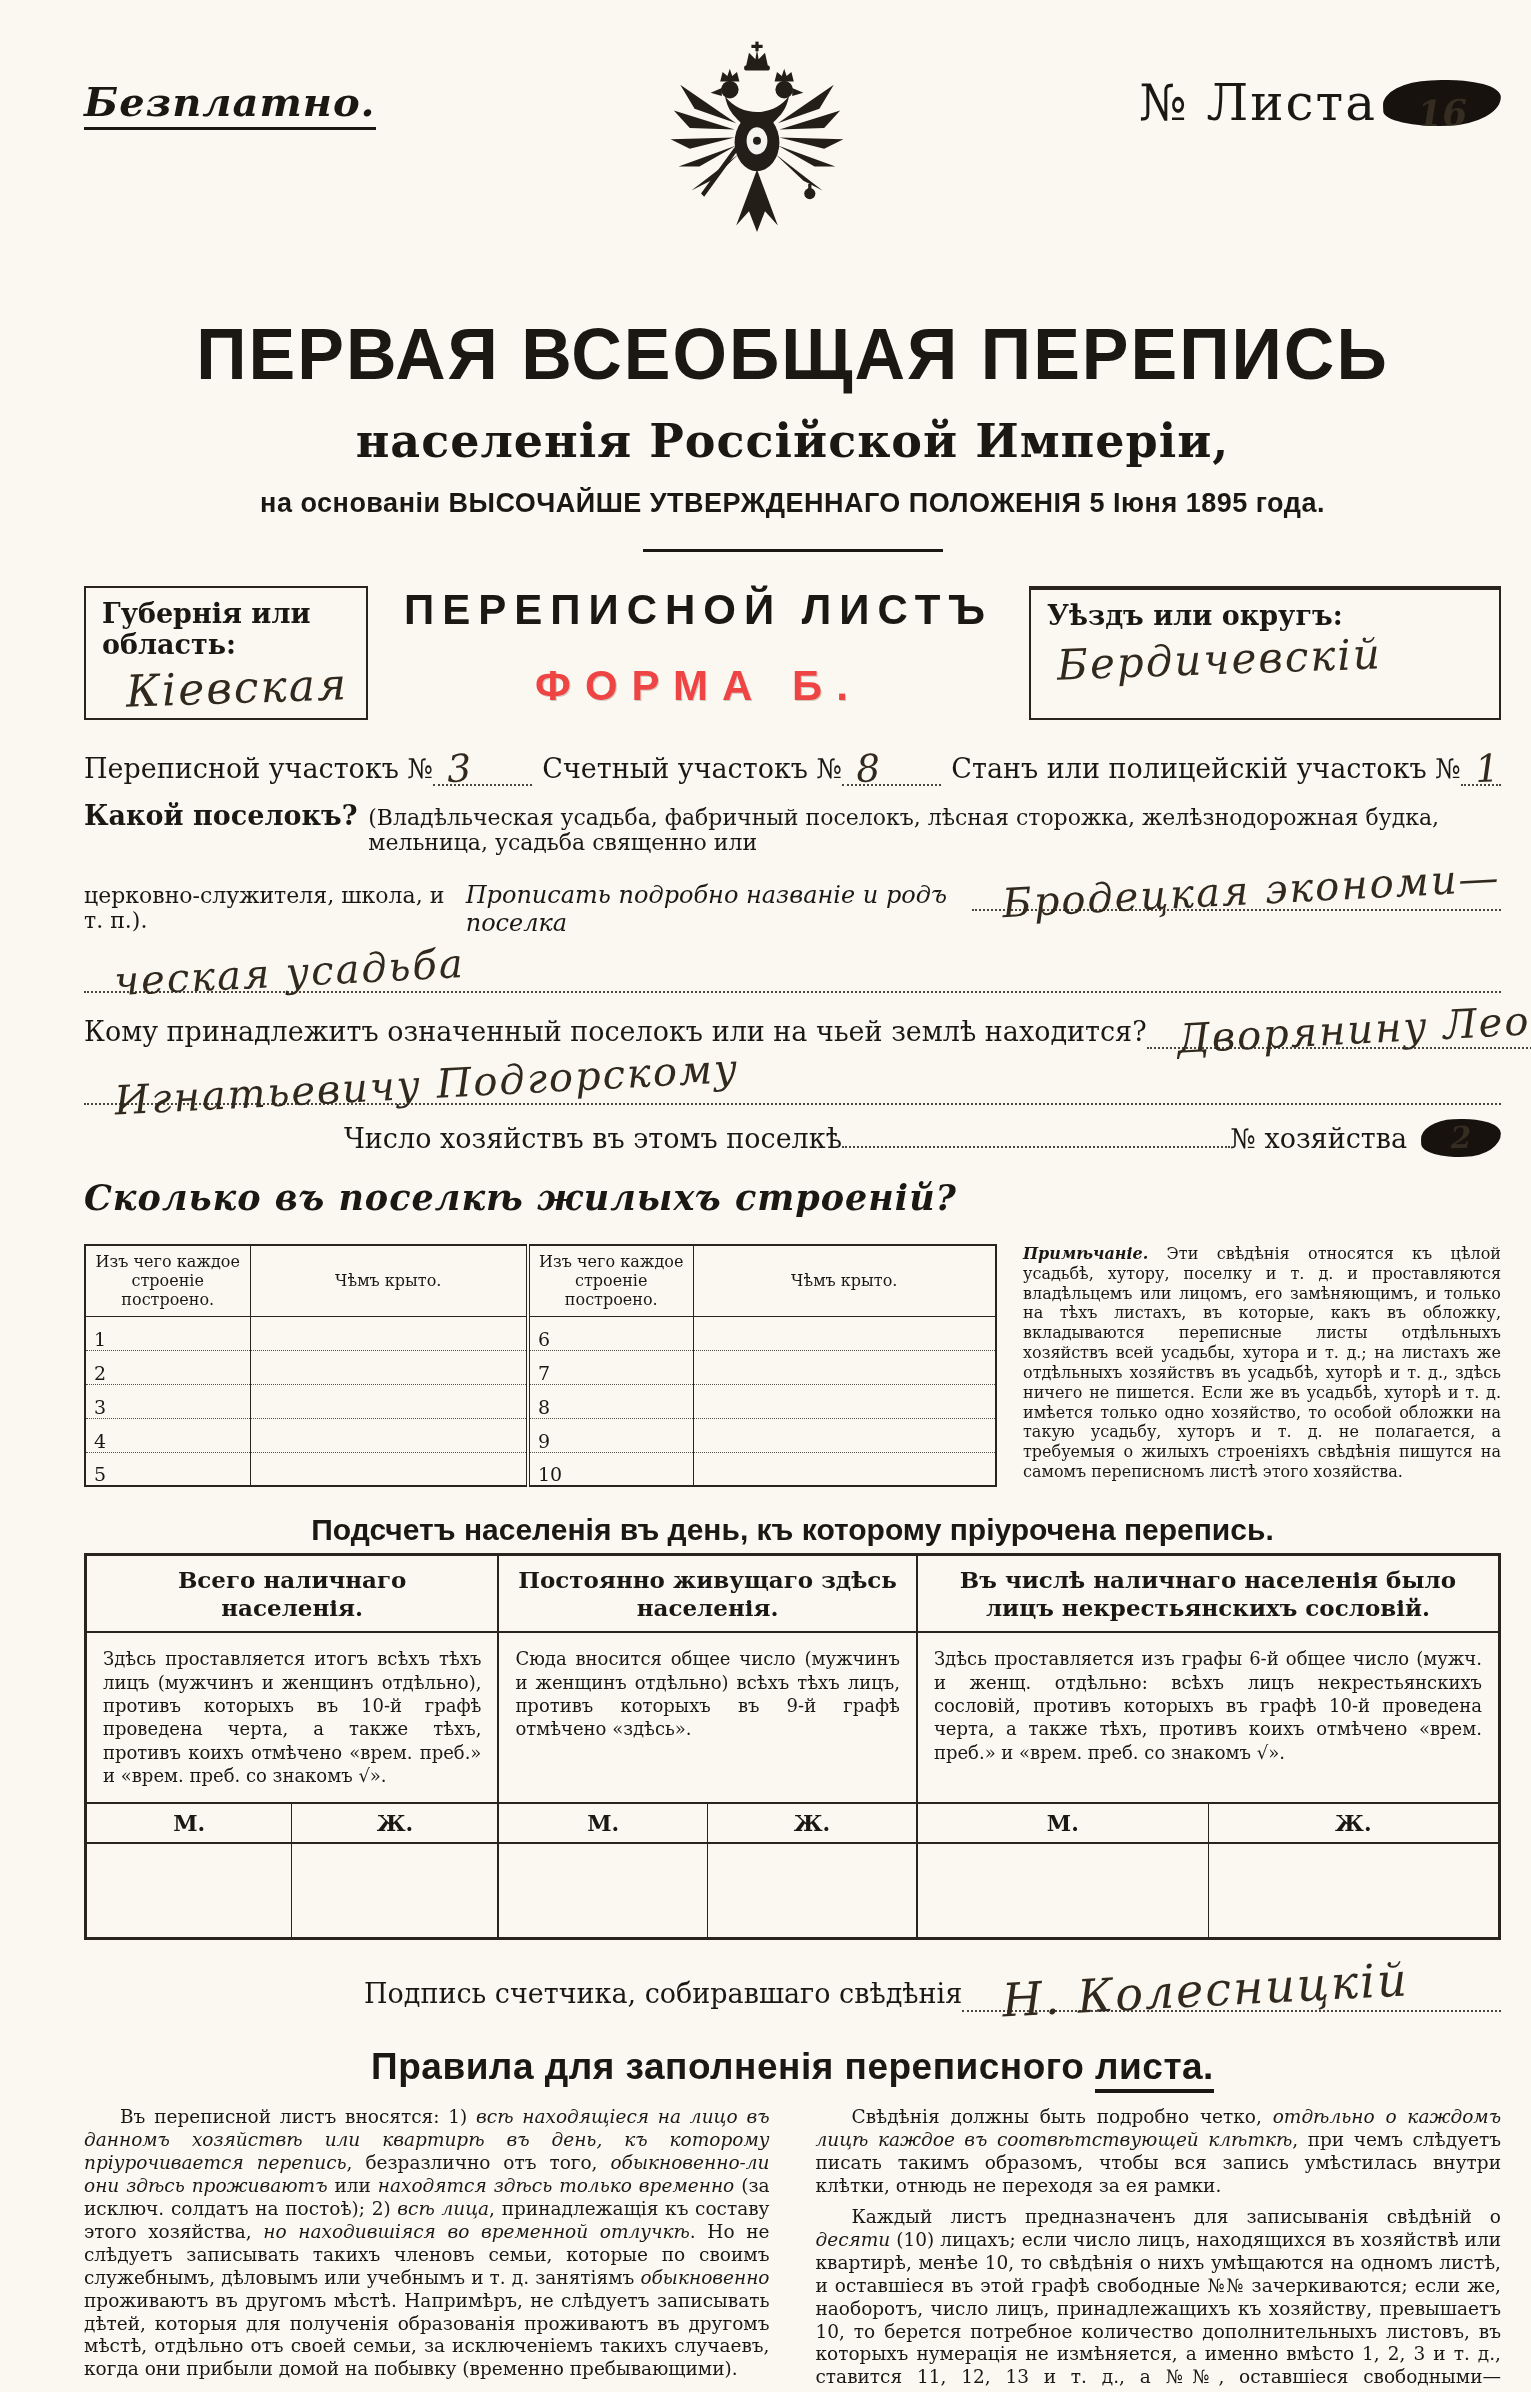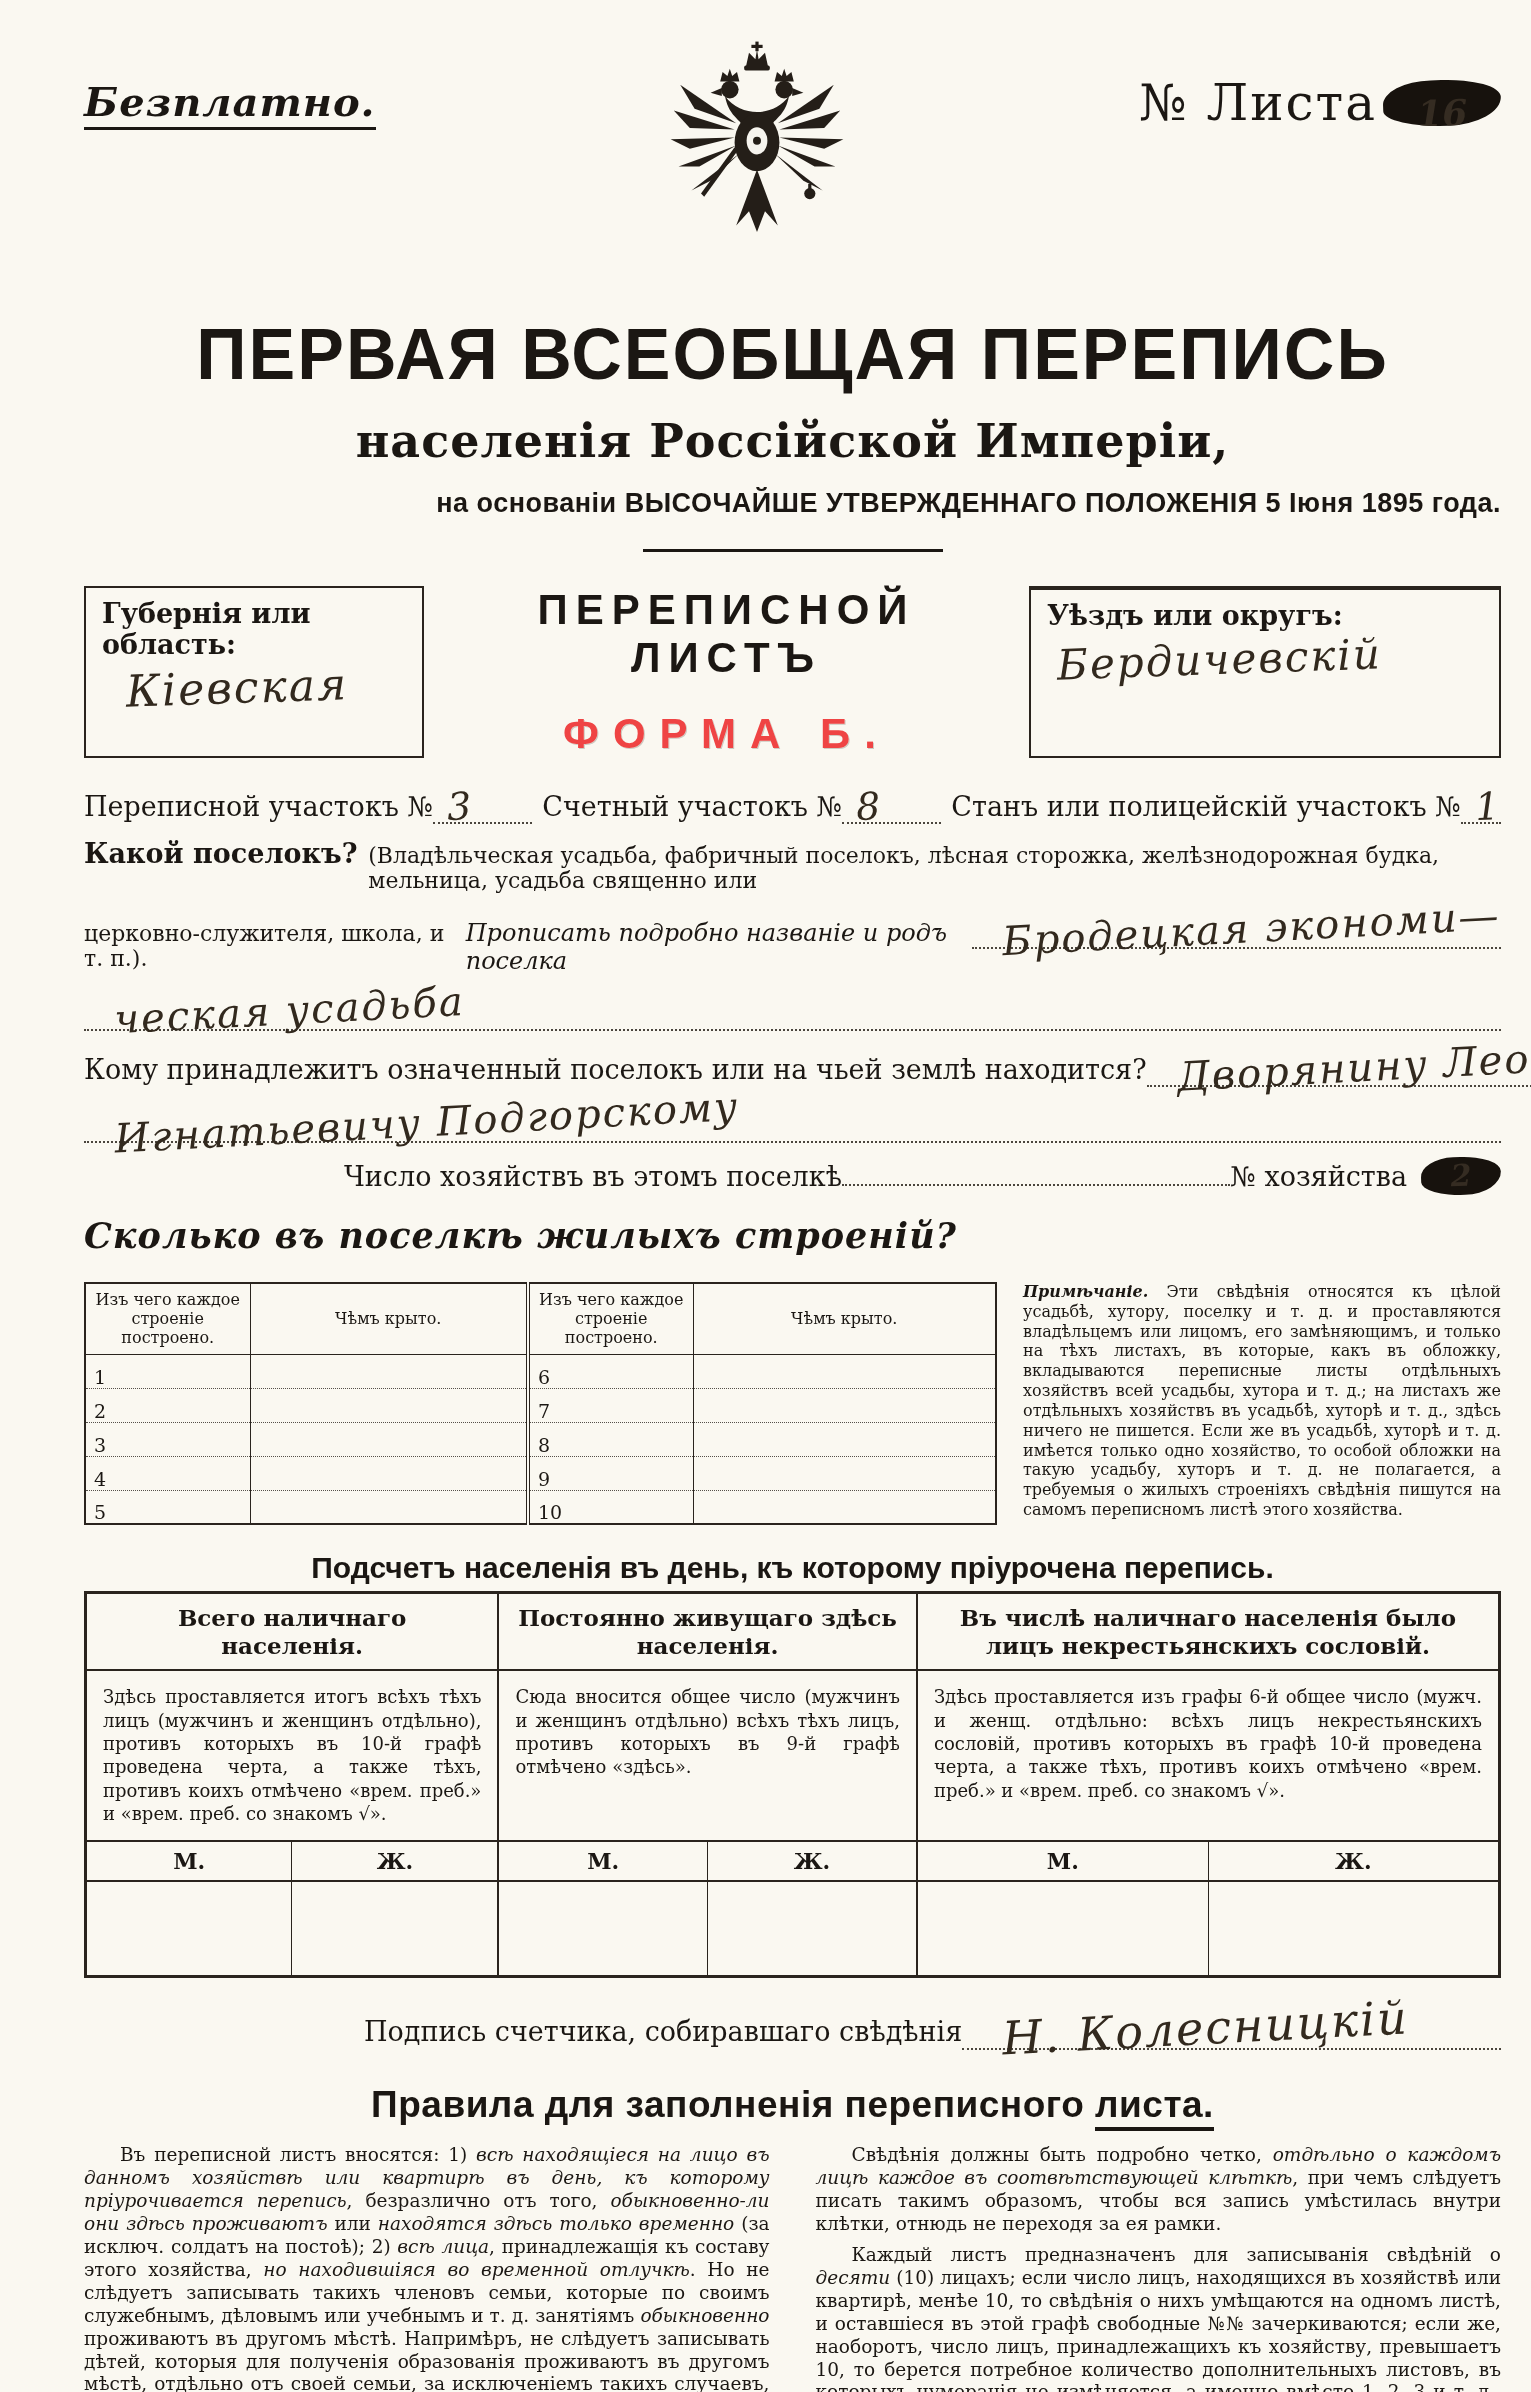--- a/index.html
+++ b/index.html
@@ -23,28 +23,28 @@
   .blot-sheet .inktext { font-size:36px; line-height:46px; }
   .blot-khoz { width:80px; height:38px; vertical-align:middle; }
   .blot-khoz .inktext { font-size:30px; line-height:38px; }
 
   
   .titleblock { text-align:center; }
   h1.maintitle { font-family:"Liberation Sans","DejaVu Sans",sans-serif; font-weight:bold;
                  font-size:70px; letter-spacing:2px; margin-top:28px; transform:scaleY(1.04); }
   h2.subtitle { font-size:46px; font-weight:bold; margin-top:20px; letter-spacing:1px; }
   .basis { font-family:"Liberation Sans","DejaVu Sans",sans-serif; font-weight:bold;
-           font-size:27px; margin-top:20px; letter-spacing:.5px;text-align:right; }
+           font-size:27px; margin-top:20px; letter-spacing:.5px; }
   .divider { width:300px; border-top:3px solid #1b1713; margin:30px auto 0; }
 
   
   .headboxes { display:flex; margin-top:34px; align-items:stretch; }
   .gbox { border:2px solid #2a241e; padding:10px 16px 6px; }
   .gbox .gbl { font-size:27px; font-weight:bold; }
-  .box-left  { width:340px; }
+  .box-left  { width:284px; }
   .box-right { width:472px; border-top-width:4px; }
   .cent { flex:1; text-align:center; padding:0 16px; }
   .cent .c1 { font-family:"Liberation Sans","DejaVu Sans",sans-serif; font-weight:bold;
               font-size:42px; letter-spacing:8px; }
   .cent .c2 { font-family:"Liberation Sans","DejaVu Sans",sans-serif; font-weight:bold;
               font-size:42px; letter-spacing:14px; margin-top:28px; color:#ef4444;
               text-shadow:0 0 1px #faf8f1, 1px 1px 0 #6b635655; }
 
   
   .hand { font-family:"DejaVu Serif", serif; font-style:italic; color:#32291e;

